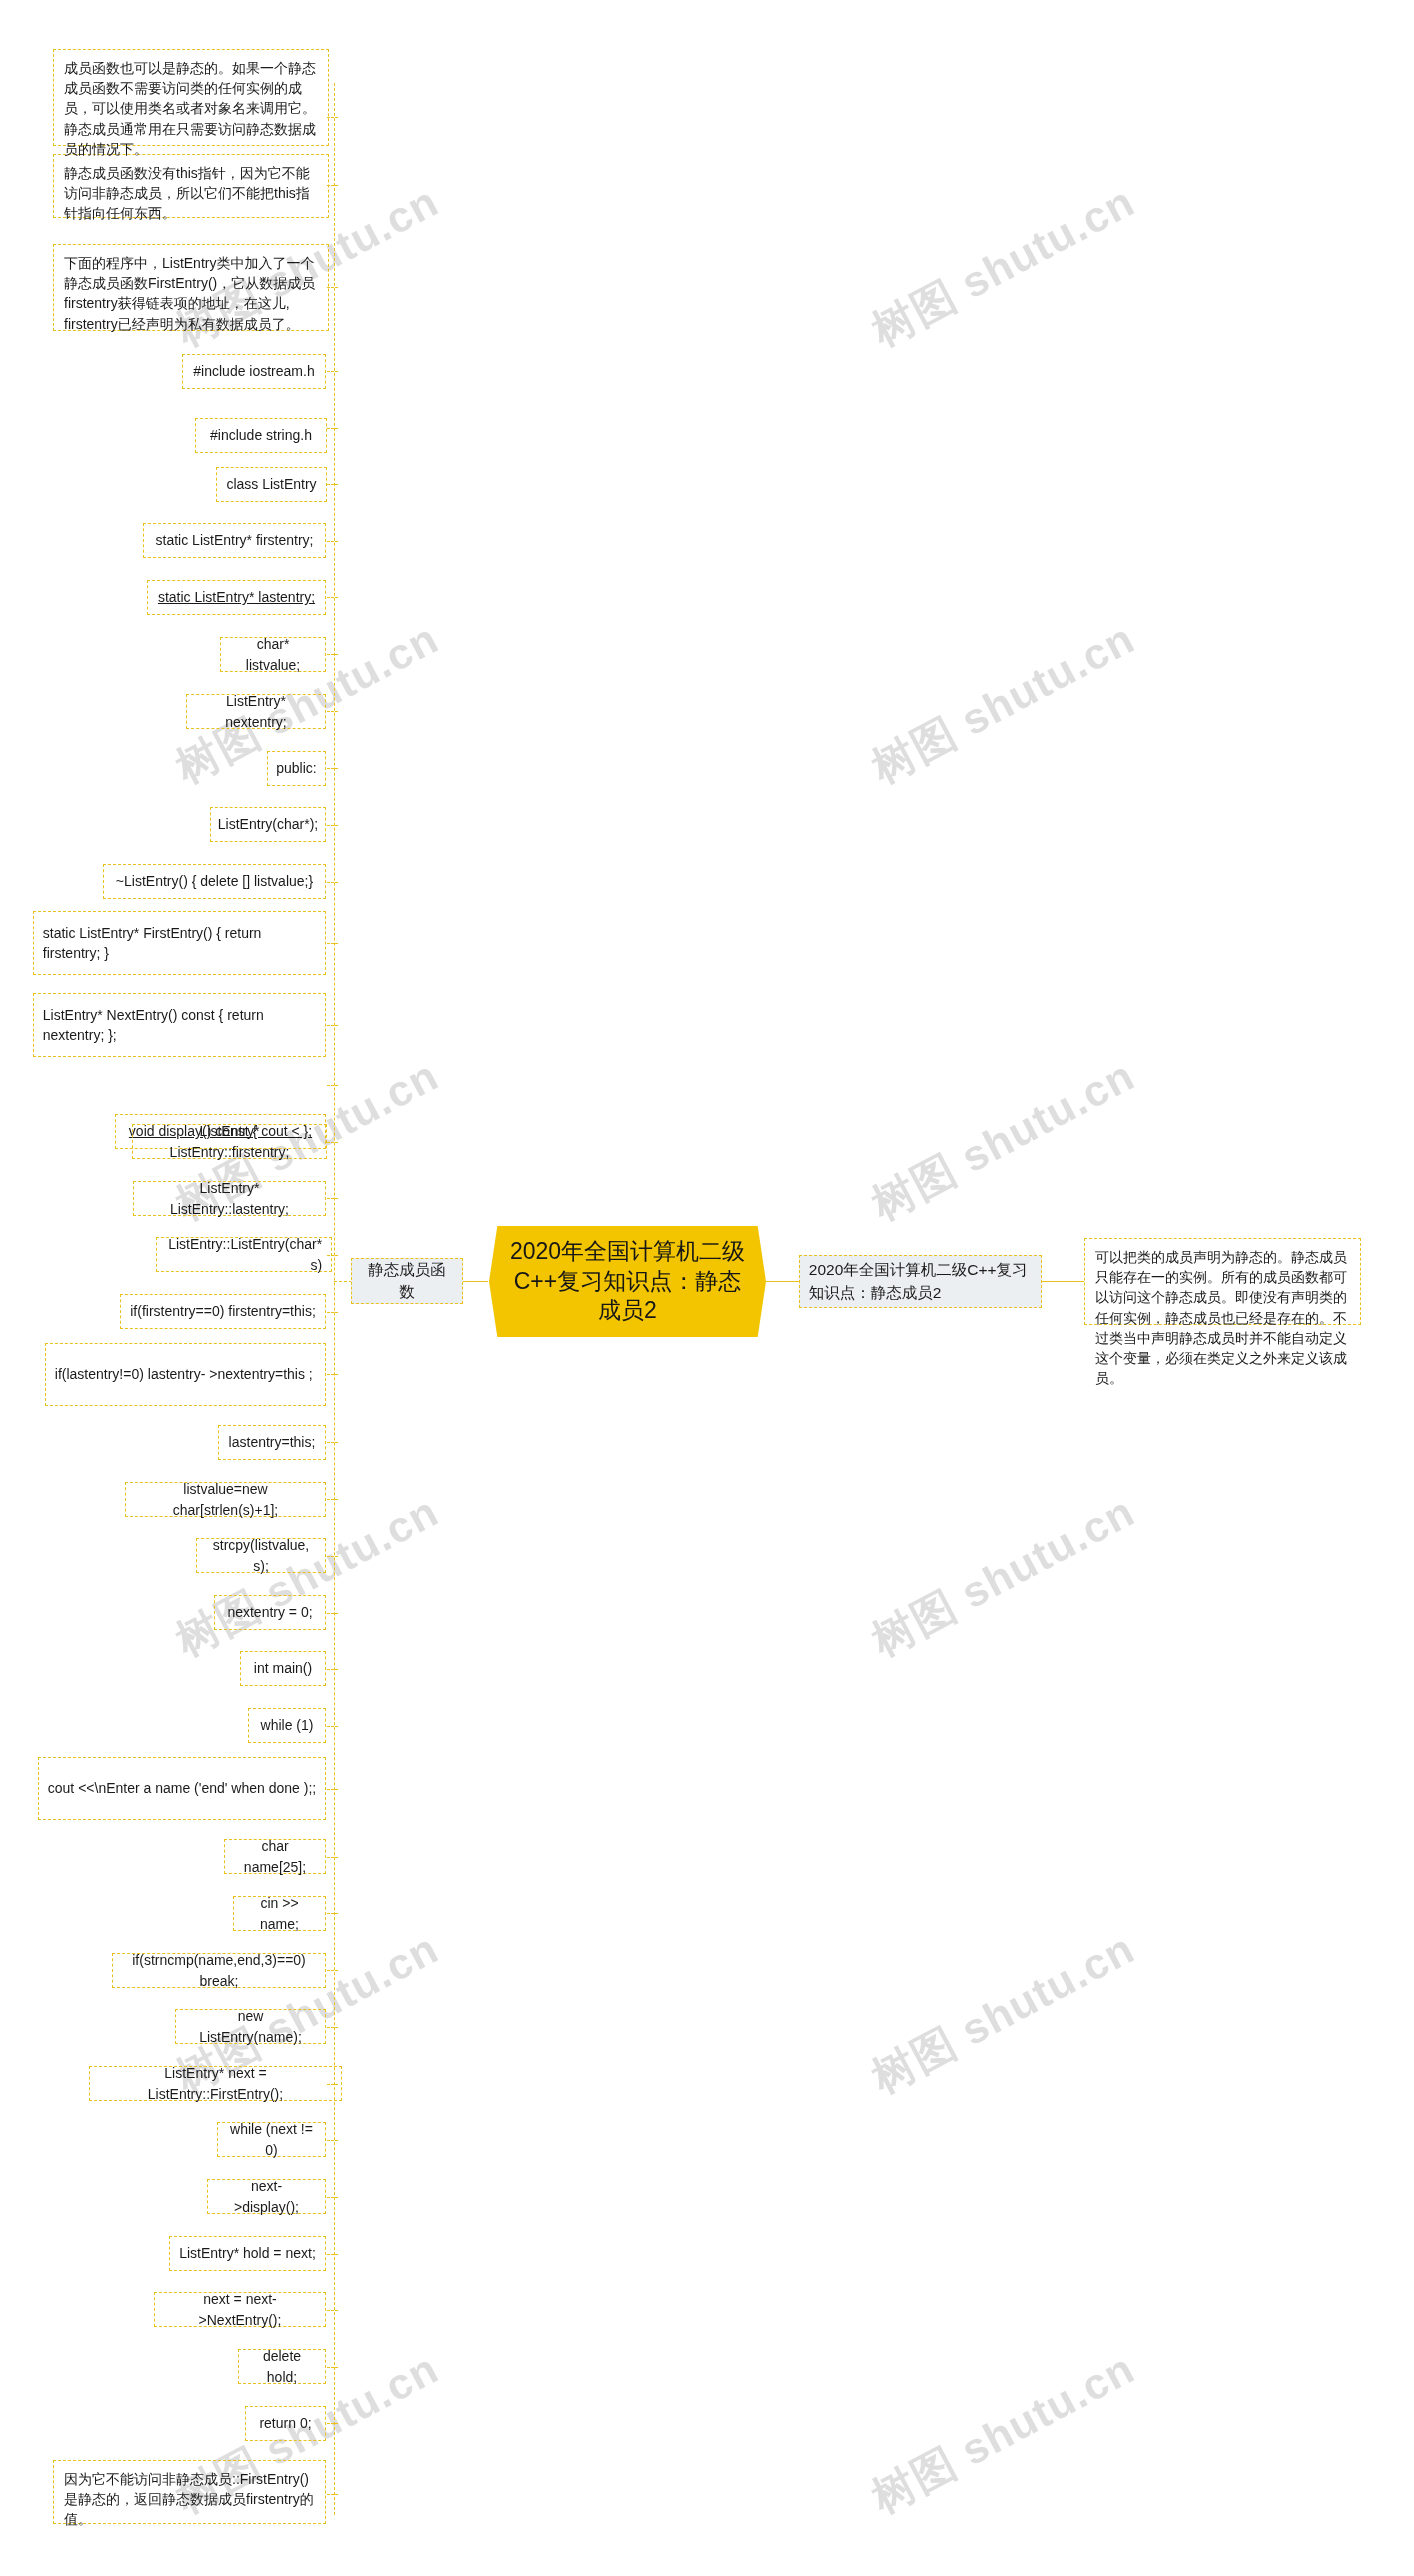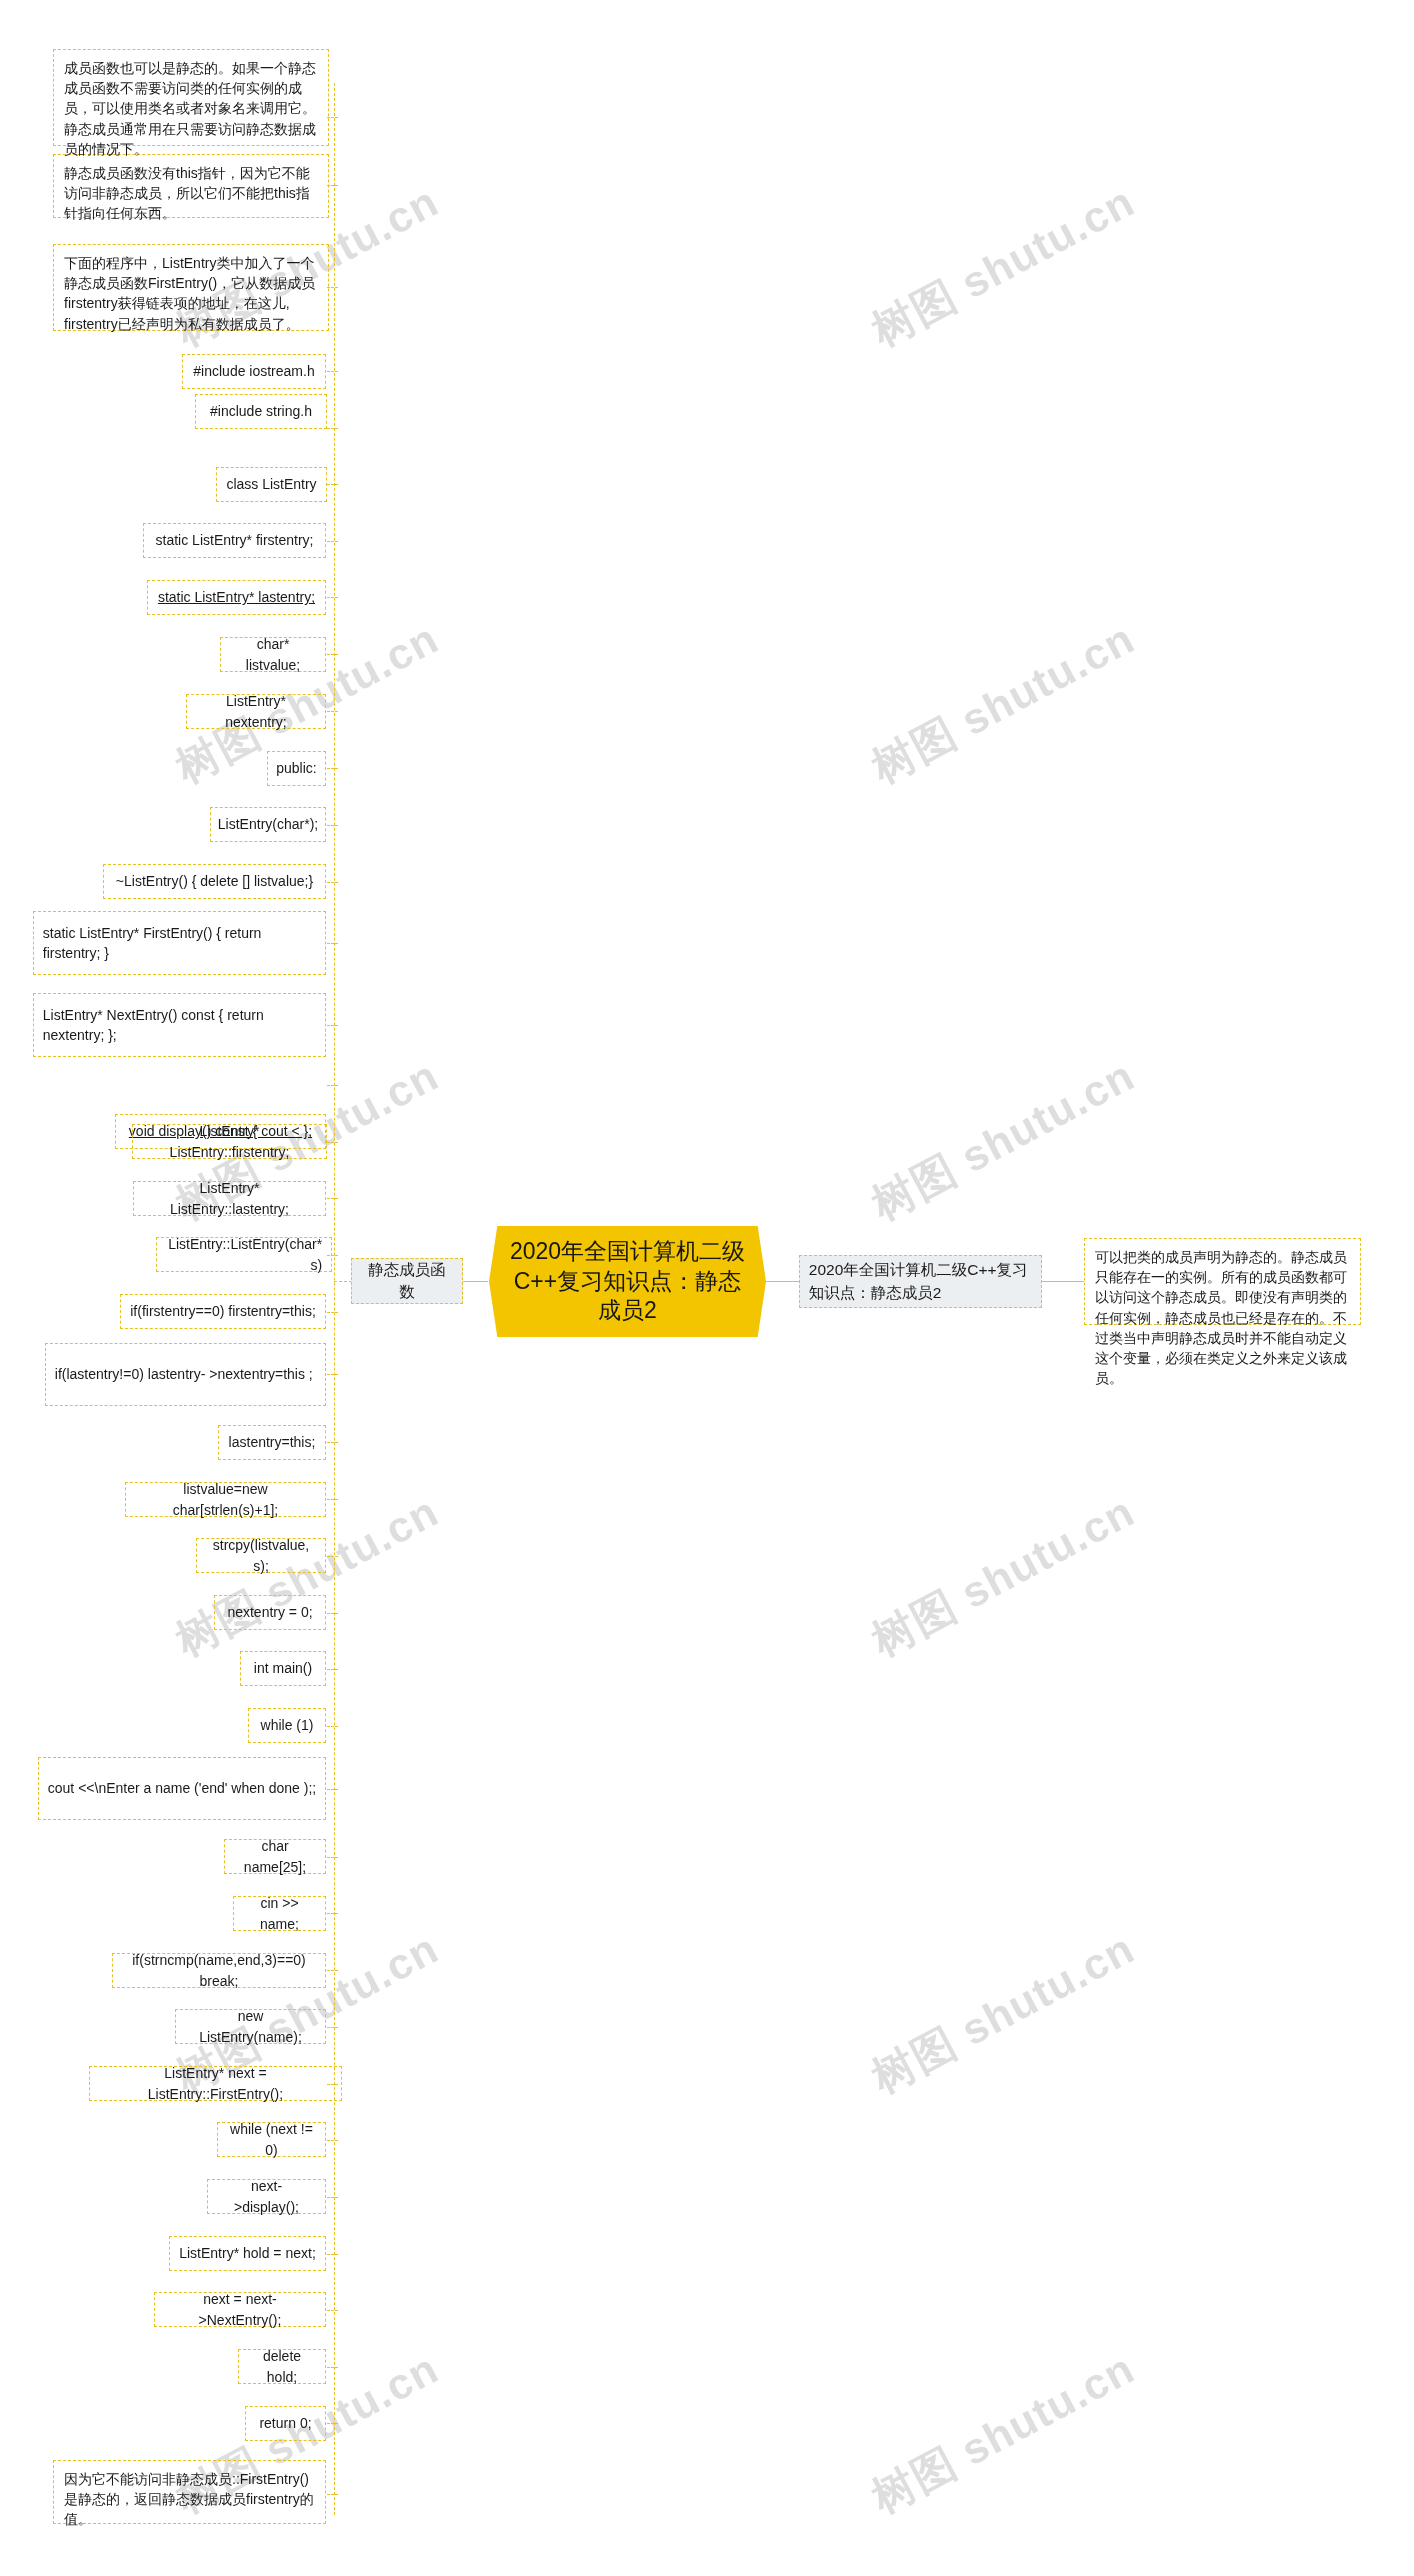--- a/index.html
+++ b/index.html
@@ -172,21 +172,21 @@
   <div class="conn h" style="left:327px; top:2310px; width:11px;"></div>
   <div class="conn h" style="left:327px; top:2367px; width:11px;"></div>
   <div class="conn h" style="left:327px; top:2423px; width:11px;"></div>
   <div class="conn h" style="left:327px; top:2494px; width:11px;"></div>
 
   <div class="node para" style="left:53px;  top:154px; width:276px; height:64px;">静态成员函数没有this指针，因为它不能访问非静态成员，所以它们不能把this指针指向任何东西。</div>
   <div class="node para" style="left:53px;  top:49px;  width:276px; height:97px;">成员函数也可以是静态的。如果一个静态成员函数不需要访问类的任何实例的成员，可以使用类名或者对象名来调用它。静态成员通常用在只需要访问静态数据成员的情况下。</div>
   <div class="node para" style="left:53px;  top:244px; width:276px; height:87px;">下面的程序中，ListEntry类中加入了一个静态成员函数FirstEntry()，它从数据成员firstentry获得链表项的地址，在这儿, firstentry已经声明为私有数据成员了。</div>
 
   <div class="node code" style="left:182px; top:354px;  width:144px; height:35px;">#include iostream.h</div>
-  <div class="node code" style="left:195px; top:394px;  width:132px; height:35px;">#include string.h</div>
+  <div class="node code" style="left:195px; top:418px;  width:132px; height:35px;">#include string.h</div>
   <div class="node code" style="left:216px; top:467px;  width:111px; height:35px;">class ListEntry</div>
   <div class="node code" style="left:143px; top:523px;  width:183px; height:35px;">static ListEntry* firstentry;</div>
   <div class="node code" style="left:147px; top:580px; width:179px; height:35px;text-decoration:underline;">static ListEntry* lastentry;</div>
   <div class="node code" style="left:220px; top:637px; width:106px; height:35px;">char* listvalue;</div>
   <div class="node code" style="left:186px; top:694px; width:140px; height:35px;">ListEntry* nextentry;</div>
   <div class="node code" style="left:267px; top:751px; width:59px; height:35px;">public:</div>
   <div class="node code" style="left:210px; top:807px; width:116px; height:35px;">ListEntry(char*);</div>
   <div class="node code" style="left:103px; top:864px; width:223px; height:35px;">~ListEntry() { delete [] listvalue;}</div>
 
   <div class="node code left-align" style="left:33px; top:911px; width:293px; height:64px;">static ListEntry* FirstEntry() { return firstentry; }</div>

